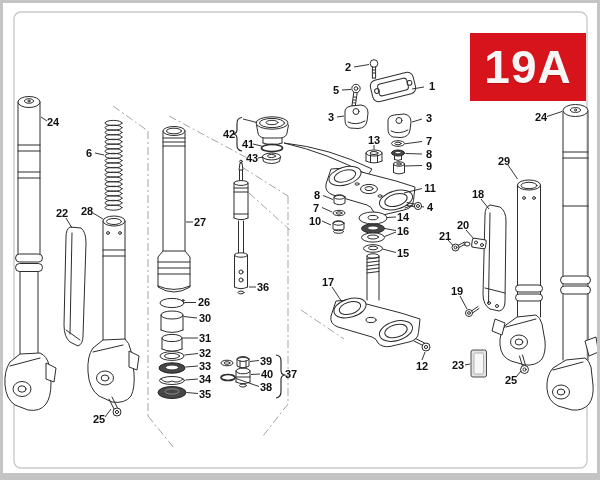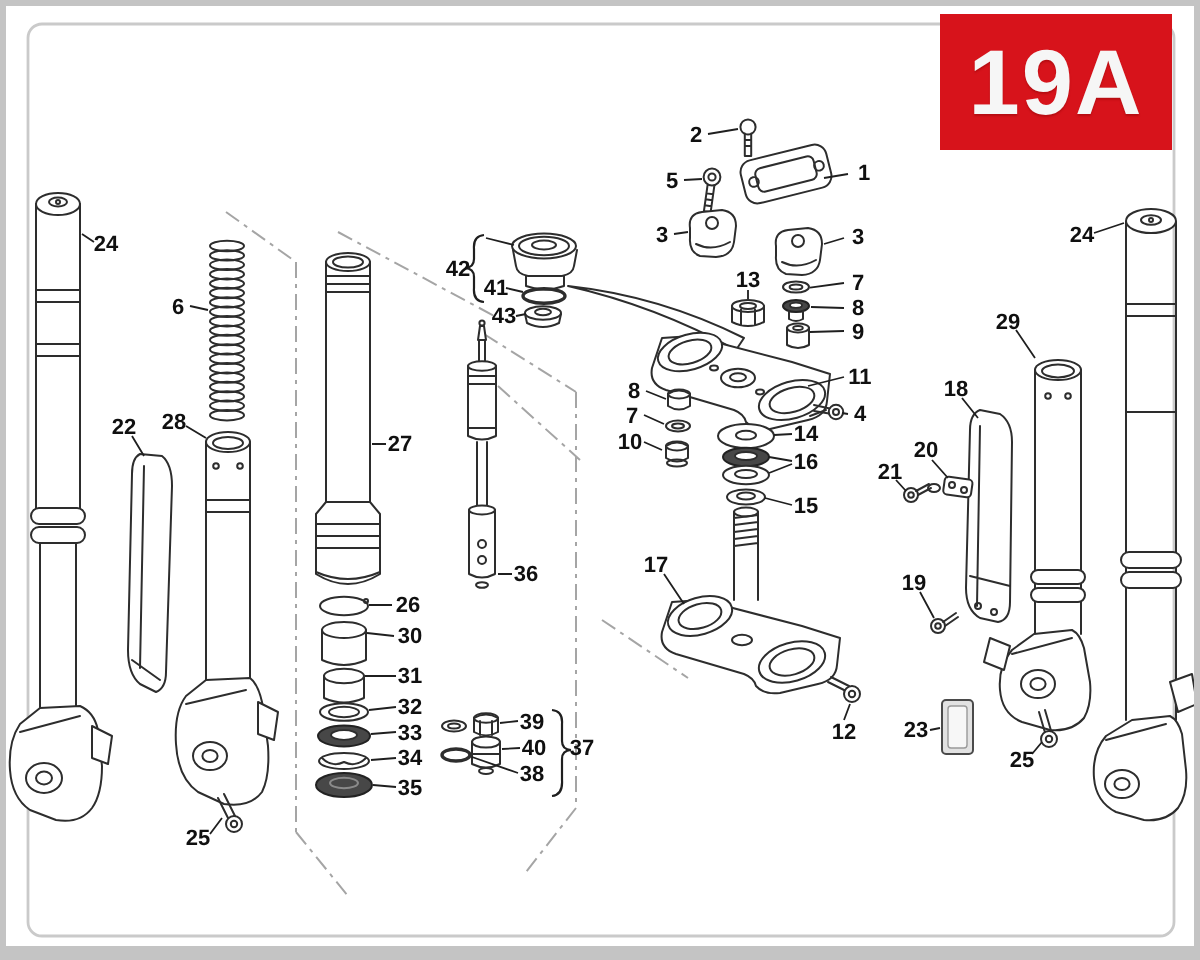--- a/index.html
+++ b/index.html
@@ -7,21 +7,21 @@
     width:600px;height:480px;overflow:hidden;
     background:#c4c4c4;
     font-family:"Liberation Sans", sans-serif;
     position:relative;
   }
   .page{
     position:absolute;left:3px;top:3px;width:594px;height:470px;
     background:#ffffff;
   }
   .badge{
-    position:absolute;left:467px;top:4px;width:116px;height:68px;
+    position:absolute;left:467px;top:30px;width:116px;height:68px;
     background:#d7131b;color:#f6f6f6;
     display:flex;align-items:center;justify-content:center;
   }
   .badge span{
     font-size:46px;font-weight:bold;letter-spacing:1px;
     font-family:"Liberation Sans", sans-serif;
     text-shadow:0 1px 1px rgba(120,0,0,.35);
   }
   svg{position:absolute;left:0;top:0}
   .ln{fill:none;stroke:#2d2d2d;stroke-width:1;stroke-linecap:round;stroke-linejoin:round}

